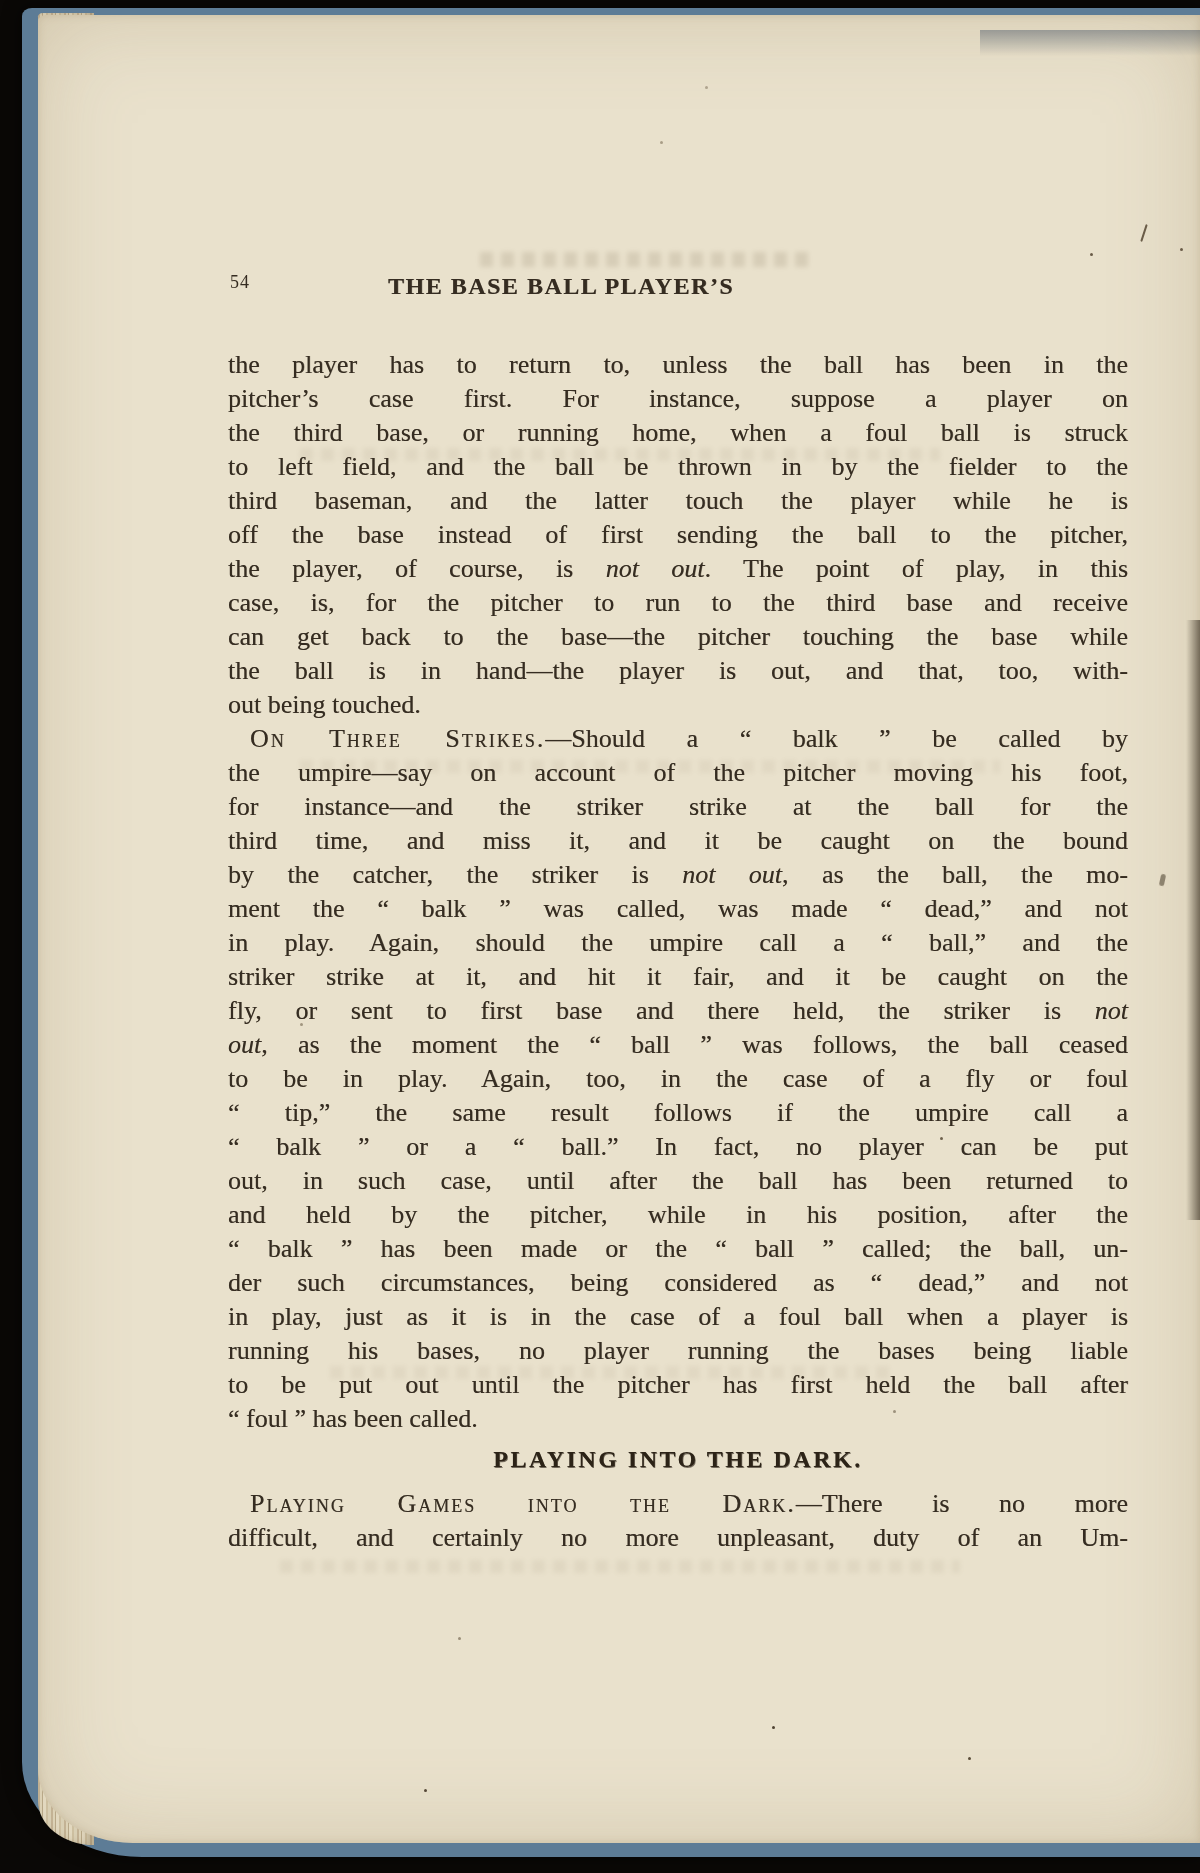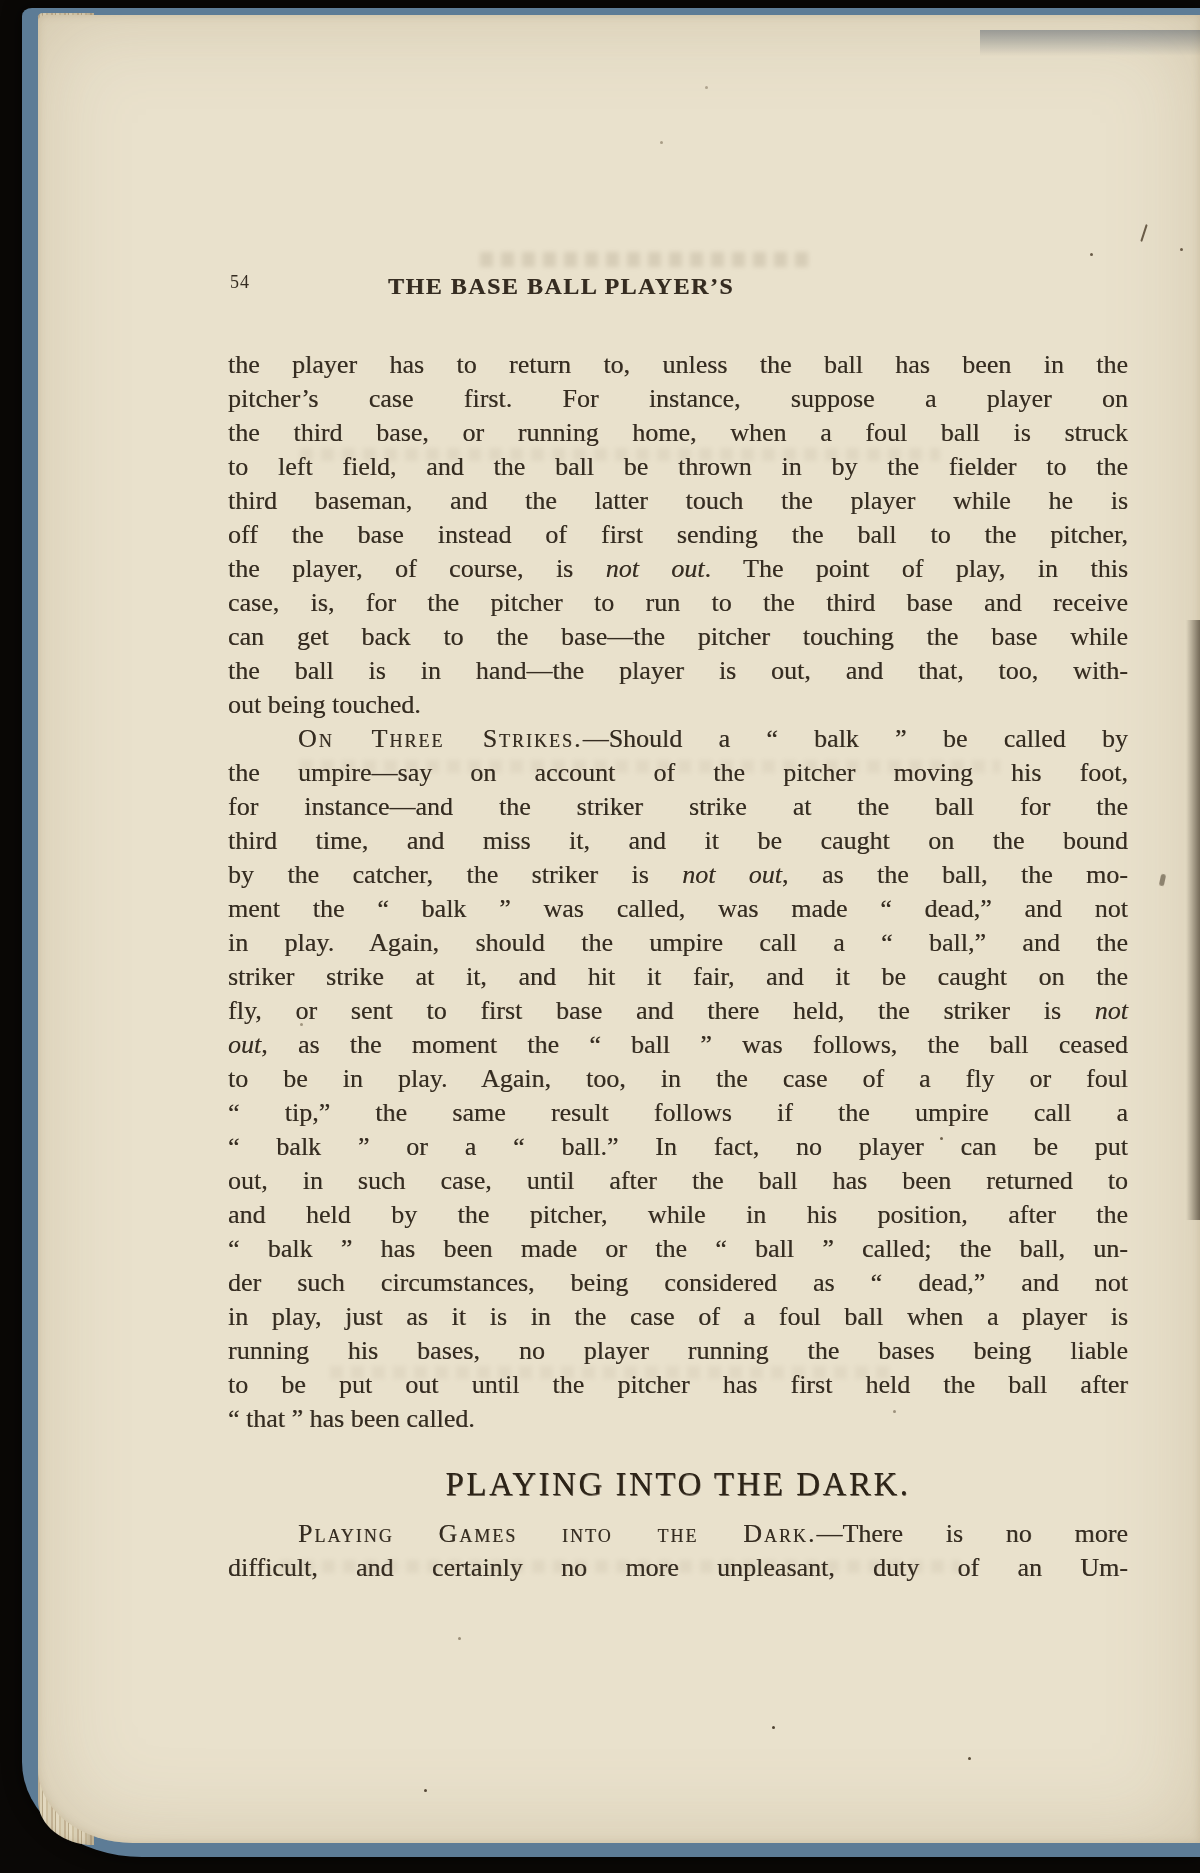--- a/index.html
+++ b/index.html
@@ -32,22 +32,22 @@
   .title{position:absolute;left:160px;top:3px;font-size:24px;font-weight:bold;
          letter-spacing:1.5px;white-space:nowrap;
          text-shadow:0.4px 0.4px 0 rgba(40,30,20,.55);}
   .para{font-size:26px;line-height:34px;
         text-shadow:0.35px 0.35px 0.3px rgba(45,35,22,.5);}
   .line{text-align:justify;text-align-last:justify;text-justify:inter-word;
         white-space:normal;}
   .line.flush{text-align-last:left;}
   .para.indent .line:first-child{text-indent:22px;}
   .it{font-style:italic;}
-  .sc{font-variant:small-caps;letter-spacing:2px;margin-left:48px;}
-  .sect-head{margin:30px 0 14px 0;text-align:center;font-size:33px;font-weight:normal;
+  .sc{font-variant:small-caps;letter-spacing:2px;}
+  .sect-head{margin:10px 0 14px 0;text-align:center;font-size:24px;font-weight:bold;
         letter-spacing:2.5px;color:#2c2317;
         text-shadow:0.6px 0.6px 0 rgba(35,25,15,.6);}
 
   
   .speck{position:absolute;left:0;top:0;width:3px;height:3px;border-radius:50%;
          background:transparent;
          box-shadow:772px 1726px 0 0 #4f4332, 424px 1789px 0 0 #554837,
            968px 1757px 0 0 #5a4d3a, 940px 1137px 0 0 rgba(80,66,46,.8),
            1090px 253px 0 0 #6a5c48, 300px 1023px 0 0 rgba(90,75,52,.5),
            458px 1637px 0 0 rgba(90,75,52,.55), 660px 141px 0 0 rgba(90,75,52,.45),
@@ -114,21 +114,21 @@
         <div class="line"><span>to be in play.  Again, too, in the case of a fly or foul</span></div>
         <div class="line"><span>“ tip,” the same result follows if the umpire call a</span></div>
         <div class="line"><span>“ balk ” or a “ ball.”  In fact, no player can be put</span></div>
         <div class="line"><span>out, in such case, until after the ball has been returned to</span></div>
         <div class="line"><span>and held by the pitcher, while in his position, after the</span></div>
         <div class="line"><span>“ balk ” has been made or the “ ball ” called; the ball, un-</span></div>
         <div class="line"><span>der such circumstances, being considered as “ dead,” and not</span></div>
         <div class="line"><span>in play, just as it is in the case of a foul ball when a player is</span></div>
         <div class="line"><span>running his bases, no player running the bases being liable</span></div>
         <div class="line"><span>to be put out until the pitcher has first held the ball after</span></div>
-        <div class="line flush"><span>“ that ” has been called.</span></div>
+        <div class="line flush"><span>“ foul ” has been called.</span></div>
       </div>
     </section>
 
   <h2 class="sect-head">PLAYING INTO THE DARK.</h2>
 
   <section>
       <div class="para indent">
         <div class="line"><span class="sc">Playing Games into the Dark.</span><span>—There is no more</span></div>
         <div class="line"><span>difficult, and certainly no more unpleasant, duty of an Um-</span></div>
       </div>

